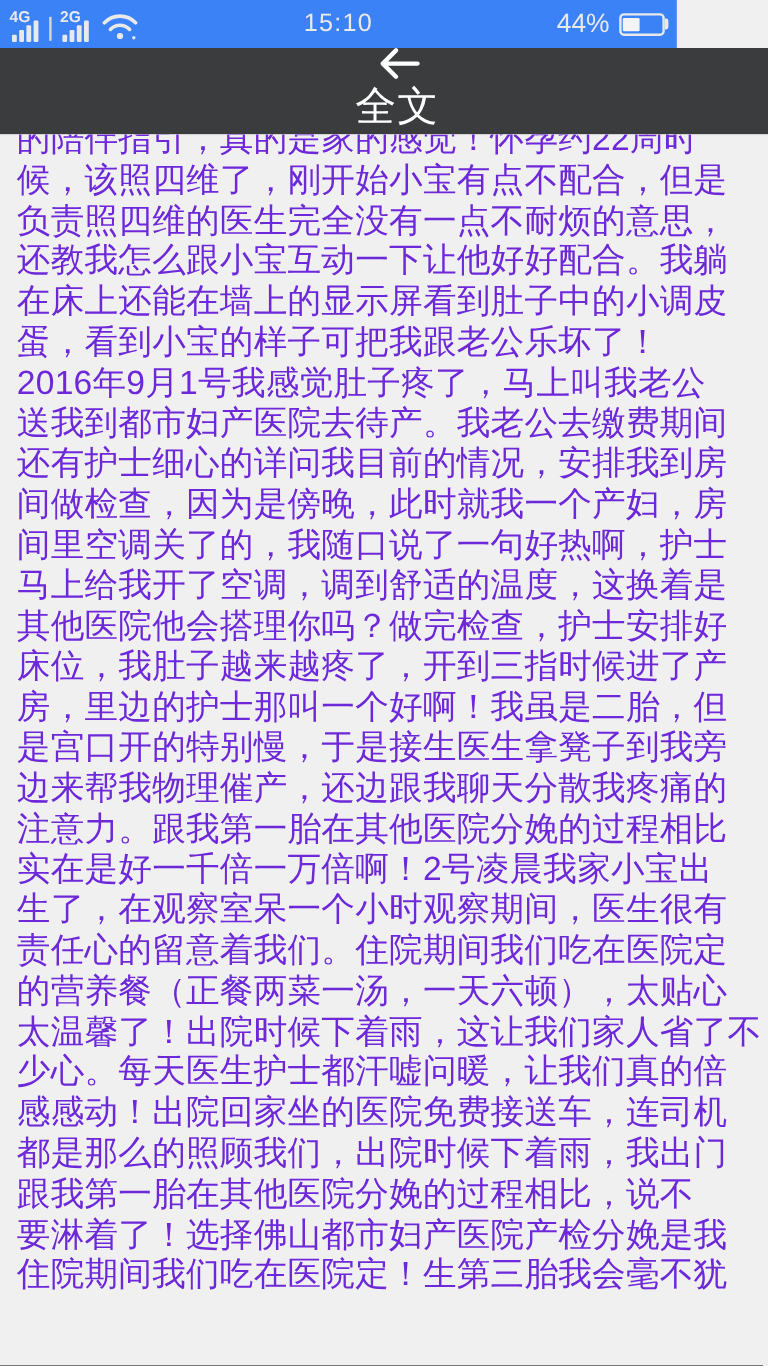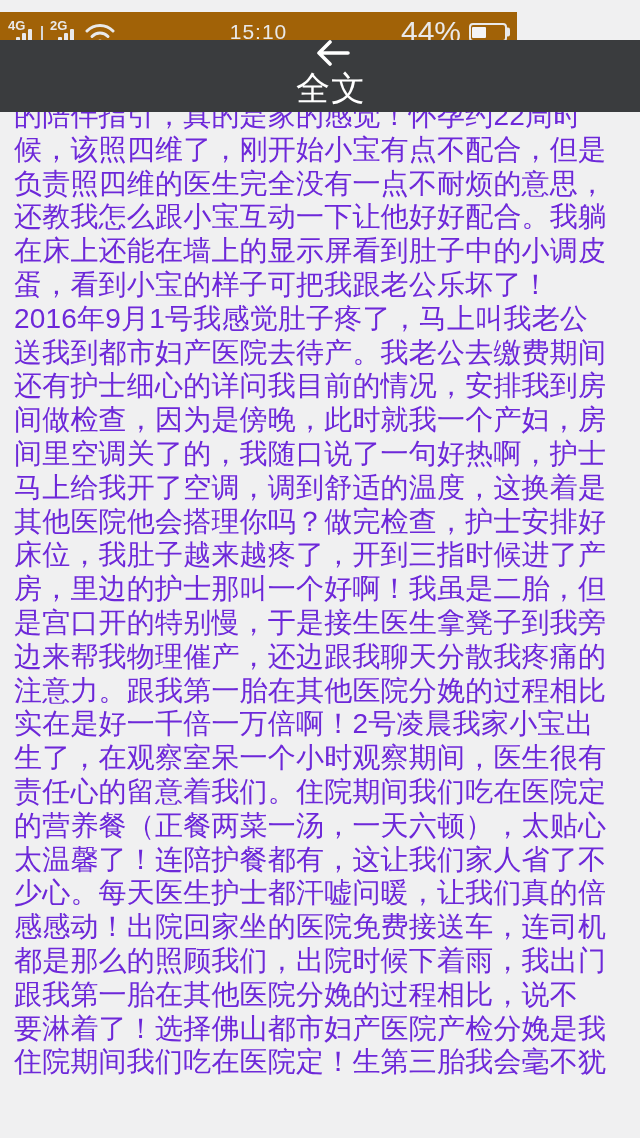--- a/index.html
+++ b/index.html
@@ -3,40 +3,40 @@
 <meta charset="utf-8">
 <style>
   html,body{margin:0;padding:0;background:#000;}
   .phone{
     position:relative;width:640px;height:1138px;overflow:hidden;
     font-family:"Liberation Sans","DejaVu Sans",sans-serif;
     background:#f0f0f1;
   }
   
   .status-bar{
-    position:absolute;top:12px;left:0;width:517px;height:40px;
-    background:#a16207;color:#e9e9ea;display:flex;align-items:center;
+    position:absolute;top:0;left:0;width:564px;height:40px;
+    background:#3b82f6;color:#e9e9ea;display:flex;align-items:center;
     box-sizing:border-box;padding:0 10px;
   }
   .sb-left{display:flex;align-items:flex-end;gap:7px;height:30px;}
   .sig{position:relative;display:flex;align-items:flex-end;gap:2px;padding-top:10px;height:30px;box-sizing:border-box;}
   .sig .net-label{
     position:absolute;top:1px;left:-2px;font-size:13px;font-weight:bold;color:#e9e9ea;letter-spacing:0;
   }
   .sig .bar{width:4px;background:#e9e9ea;border-radius:1px;display:inline-block;}
   .sig .b1{height:6px;} .sig .b2{height:10px;} .sig .b3{height:14px;} .sig .b4{height:18px;}
   .sb-sep{width:2px;height:20px;background:#d7d7d8;margin:0 2px 1px 2px;align-self:flex-end;}
   .wifi{margin-left:4px;margin-bottom:1px;position:relative;}
   .wifi svg{display:block;}
   .sb-time{
     position:absolute;left:50%;top:50%;transform:translate(-50%,-50%);
     font-size:21px;color:#e9e9ea;letter-spacing:1px;
   }
   .sb-right{position:absolute;right:10px;top:0;height:40px;display:flex;align-items:center;gap:8px;}
-  .batt-pct{font-size:30px;color:#e9e9ea;}
+  .batt-pct{font-size:22px;color:#e9e9ea;}
   .battery{position:relative;width:38px;height:19px;border:2px solid #e9e9ea;border-radius:4px;box-sizing:border-box;display:flex;align-items:center;padding:1px;}
   .battery .fill{height:11px;background:#f4f4f5;border-radius:1px;}
   .battery .nub{position:absolute;right:-5px;top:50%;transform:translateY(-50%);width:3px;height:9px;background:#e9e9ea;border-radius:0 2px 2px 0;}
   
   .header{
     position:absolute;top:40px;left:0;width:640px;height:72px;
     background:#3a3c3e;display:flex;align-items:center;flex-direction:column;
   }
   .back-btn{margin-left:26px;width:36px;height:30px;display:flex;align-items:center;justify-content:center;cursor:pointer;}
   .hdr-divider{width:2px;height:46px;background:#5c5e60;margin-left:20px;}
@@ -121,21 +121,21 @@
         <div class="text-line">其他医院他会搭理你吗？做完检查，护士安排好</div>
         <div class="text-line">床位，我肚子越来越疼了，开到三指时候进了产</div>
         <div class="text-line">房，里边的护士那叫一个好啊！我虽是二胎，但</div>
         <div class="text-line">是宫口开的特别慢，于是接生医生拿凳子到我旁</div>
         <div class="text-line">边来帮我物理催产，还边跟我聊天分散我疼痛的</div>
         <div class="text-line">注意力。跟我第一胎在其他医院分娩的过程相比</div>
         <div class="text-line">实在是好一千倍一万倍啊！2号凌晨我家小宝出</div>
         <div class="text-line">生了，在观察室呆一个小时观察期间，医生很有</div>
         <div class="text-line">责任心的留意着我们。住院期间我们吃在医院定</div>
         <div class="text-line">的营养餐（正餐两菜一汤，一天六顿），太贴心</div>
-        <div class="text-line">太温馨了！连陪护餐都有，这让我们家人省了不</div>
+        <div class="text-line">太温馨了！出院时候下着雨，这让我们家人省了不</div>
         <div class="text-line">少心。每天医生护士都汗嘘问暖，让我们真的倍</div>
         <div class="text-line">感感动！出院回家坐的医院免费接送车，连司机</div>
         <div class="text-line">都是那么的照顾我们，出院时候下着雨，我出门</div>
         <div class="text-line">跟我第一胎在其他医院分娩的过程相比，说不</div>
         <div class="text-line">要淋着了！选择佛山都市妇产医院产检分娩是我</div>
         <div class="text-line">住院期间我们吃在医院定！生第三胎我会毫不犹</div>
       </div>
   </div>
 
 </div>

